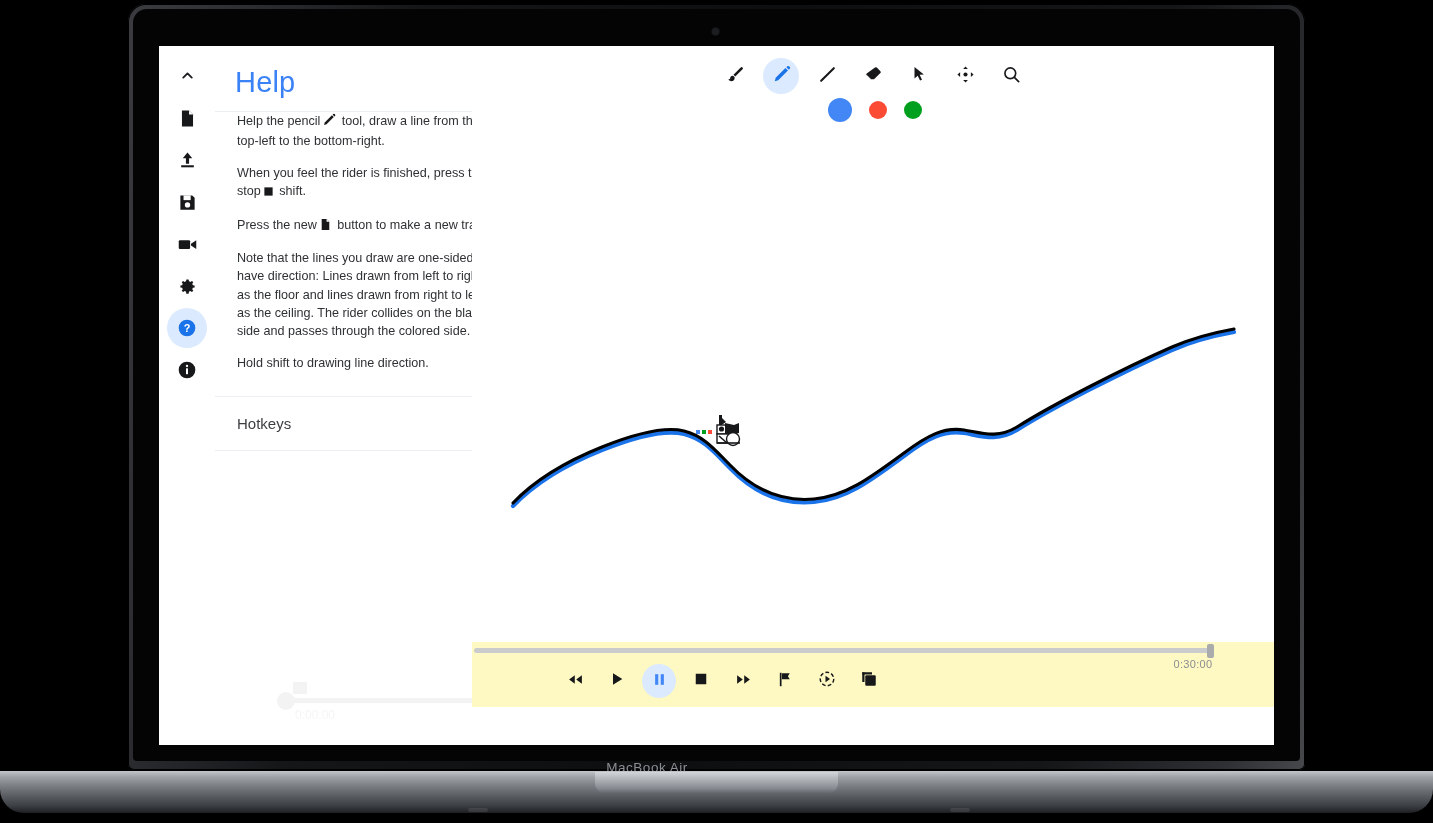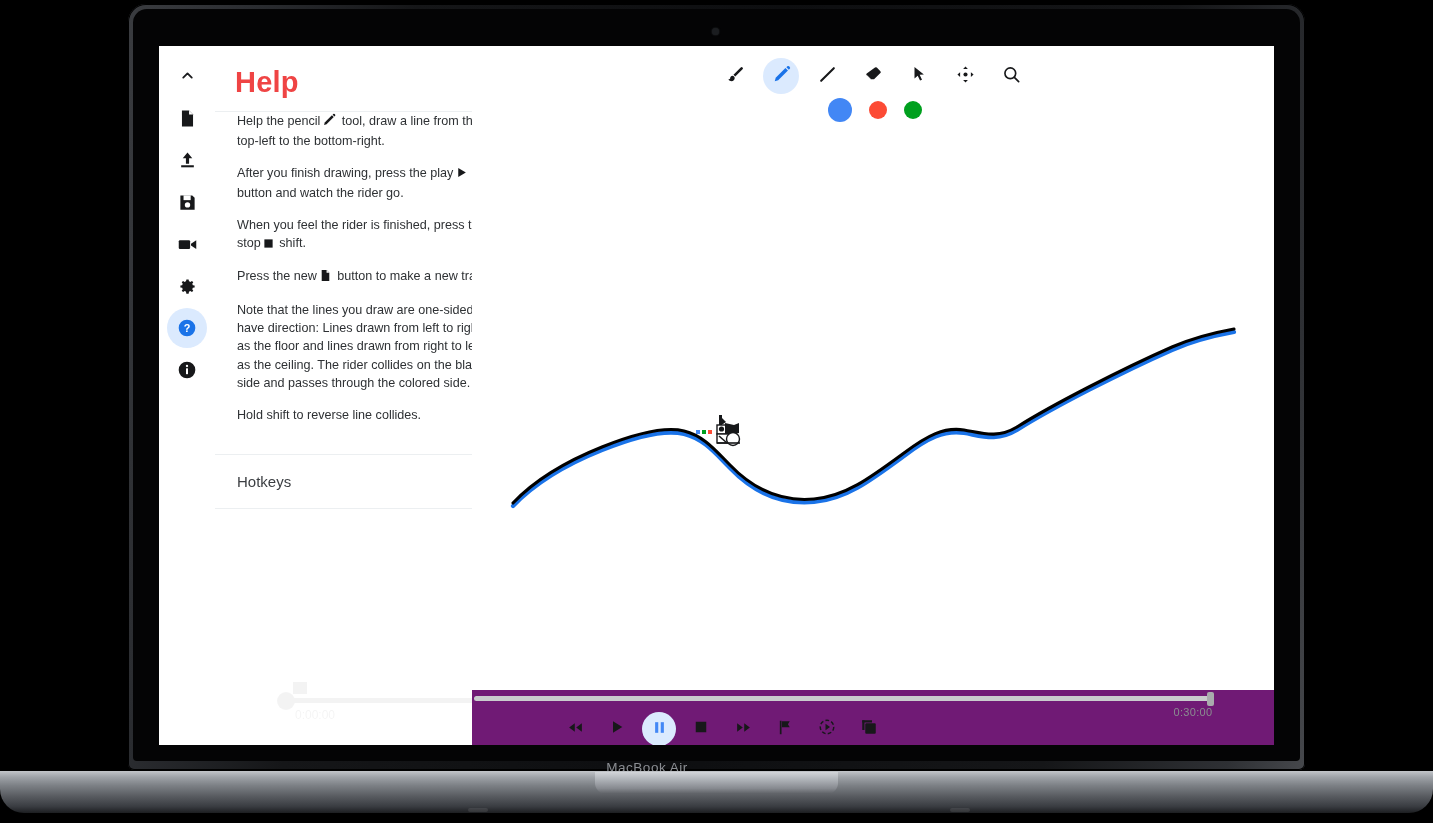--- a/index.html
+++ b/index.html
@@ -118,22 +118,22 @@
     padding: 0 0 0 0;
   }
   #help-header {
     display: flex; align-items: center; justify-content: space-between;
     padding: 22px 22px 14px 20px;
     border-bottom: 1px solid #eceff1;
     margin: 0 0 0 0;
   }
   #help-title {
     font-size: 29px;
-    font-weight: 700;
-    color: #ef4444;
+    font-weight: 400;
+    color: #3b82f6;
     letter-spacing: .2px;
     line-height: 1;
   }
   #help-collapse-btn { cursor: pointer; padding: 4px 6px; }
 
   .accordion-head {
     display: flex; align-items: center; justify-content: space-between;
     padding: 16px 22px 14px 22px;
     cursor: pointer;
   }
@@ -145,21 +145,21 @@
   .help-para {
     font-size: 12.6px;
     line-height: 1.46;
     color: #2e3134;
     margin-bottom: 13px;
   }
   .help-para:last-child { margin-bottom: 0; }
   .inline-ico { display: inline-block; vertical-align: -2px; margin: 0 2px; }
 
   #hotkeys-section {
-    margin-top: 20px;
+    margin-top: 14px;
     border-top: 1px solid #eceff1;
     border-bottom: 1px solid #eceff1;
   }
   #hotkeys-section .accordion-head { padding: 17px 22px; }
 
   
   #ghost-timeline {
     position: absolute; left: 62px; top: 636px;
     width: 300px; height: 46px;
     opacity: .045;
@@ -226,23 +226,23 @@
     width: 42px; height: 40px;
   }
   #rider-dots {
     position: absolute; left: 224px; top: 294px;
     display: flex; gap: 2px;
   }
   .rdot { width: 4px; height: 4px; }
 
   
   #playback-bar {
-    position: absolute; left: 0; top: 644px;
+    position: absolute; left: 0; top: 596px;
     width: 802px; height: 65px;
-    background: #701a75;
+    background: #fef9c3;
   }
   #timeline-row {
     position: absolute; left: 0; top: 0;
     width: 802px; height: 18px;
   }
   #timeline-track {
     position: absolute; left: 2px; top: 6px;
     width: 740px; height: 5px;
     background: #c9cbcd; border-radius: 3px;
   }
@@ -374,36 +374,33 @@
 
       <div>
 
         <div class="accordion-body">
 
           <p class="help-para"><span>Help the pencil</span><span class="inline-ico"><svg width="14" height="14" viewBox="0 0 24 24">
                   <path fill="#17181a" d="M3.5 20.5l4.3-1.2L20.1 7 17 3.9 4.7 16.2z"></path>
                   <path fill="#17181a" d="M18.2 2.8l3.1 3.1 1.1-1.1a1.6 1.6 0 000-2.3l-.8-.8a1.6 1.6 0 00-2.3 0z"></path>
                 </svg></span> <span>tool, draw a line from the top-left to the bottom-right.</span></p>
 
-          <p class="help-para"><span>After you finish drawing, press the play</span><span class="inline-ico"><svg width="13" height="13" viewBox="0 0 24 24">
-                  <path fill="#17181a" d="M6 3.5l14 8.5-14 8.5z"></path>
-                </svg></span> <span>button and watch the rider go.</span></p>
 
           <p class="help-para"><span>When you feel the rider is finished, press the stop</span><span class="inline-ico"><svg width="11" height="11" viewBox="0 0 24 24">
                   <rect x="3" y="3" width="18" height="18" fill="#17181a"></rect>
                 </svg></span> <span>shift.</span></p>
 
           <p class="help-para"><span>Press the new</span><span class="inline-ico"><svg width="13" height="13" viewBox="0 0 24 24">
                   <path d="M5 2h9l5 5v15H5z" fill="#17181a"></path>
                   <path d="M14 2v5h5" fill="#ffffff"></path>
                 </svg></span> <span>button to make a new track.</span></p>
 
           <p class="help-para">Note that the lines you draw are one-sided and have direction: Lines drawn from left to right act as the floor and lines drawn from right to left act as the ceiling. The rider collides on the black side and passes through the colored side.</p>
 
-          <p class="help-para">Hold shift to reverse line collides.</p>
+          <p class="help-para">Hold shift to drawing line direction.</p>
         </div>
       </div>
 
       <div id="hotkeys-section">
         <div class="accordion-head">
           <span class="accordion-title">Hotkeys</span>
           <span>
             <svg width="15" height="15" viewBox="0 0 24 24" fill="none" stroke="#27292c" stroke-width="2.3" stroke-linecap="round" stroke-linejoin="round">
                 <polyline points="6 9 12 15 18 9"></polyline>
               </svg>

